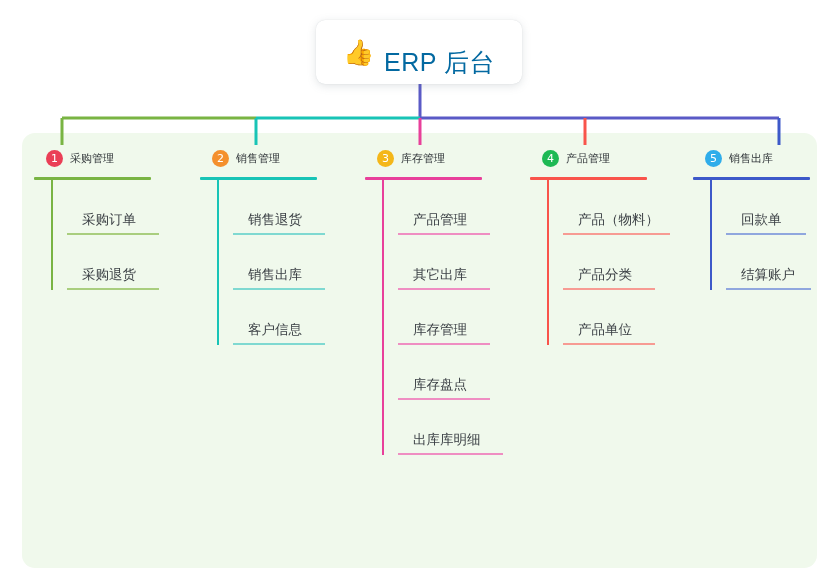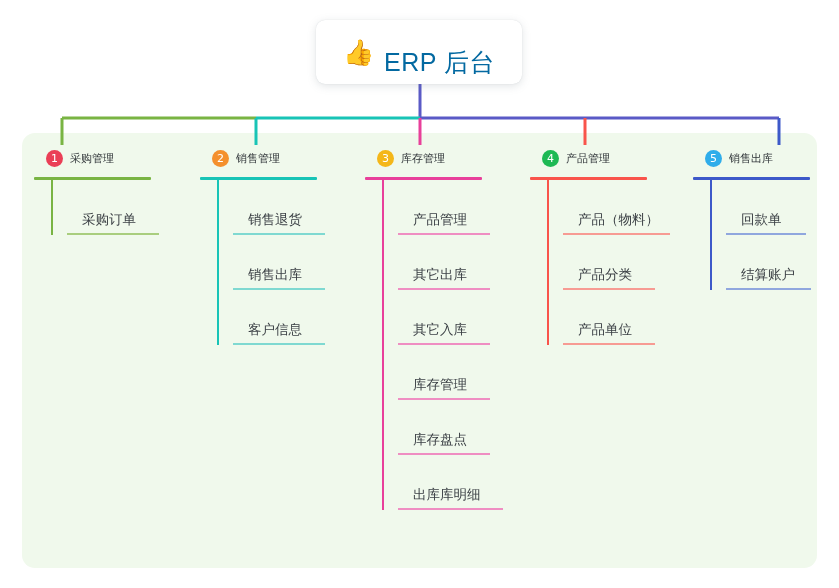--- a/index.html
+++ b/index.html
@@ -182,20 +182,24 @@
           <span class="badge" style="background: rgb(234, 63, 86);">1</span>
           <span class="branch-label">采购管理</span>
         </div>
         <div class="head-rule" style="background: rgb(121, 180, 67); width: 117px;"></div>
         <div class="items">
           <div class="spine" style="background: rgb(121, 180, 67);"></div>
           <div class="item">
             <span class="item-text">采购订单</span>
             <div class="item-rule" style="background: rgb(169, 206, 126); width: 92px;"></div>
           </div>
+          <div class="item">
+            <span class="item-text">采购退货</span>
+            <div class="item-rule" style="background: rgb(169, 206, 126); width: 92px;"></div>
+          </div>
         </div>
       </div>
       <div class="branch" style="left: 200px;">
         <div class="branch-head">
           <span class="badge" style="background: rgb(244, 144, 45);">2</span>
           <span class="branch-label">销售管理</span>
         </div>
         <div class="head-rule" style="background: rgb(24, 196, 182); width: 117px;"></div>
         <div class="items">
           <div class="spine" style="background: rgb(24, 196, 182);"></div>
@@ -223,24 +227,20 @@
           <div class="spine" style="background: rgb(232, 64, 154);"></div>
           <div class="item">
             <span class="item-text">产品管理</span>
             <div class="item-rule" style="background: rgb(239, 142, 194); width: 92px;"></div>
           </div>
           <div class="item">
             <span class="item-text">其它出库</span>
             <div class="item-rule" style="background: rgb(239, 142, 194); width: 92px;"></div>
           </div>
           <div class="item">
-            <span class="item-text">其它入库</span>
-            <div class="item-rule" style="background: rgb(239, 142, 194); width: 92px;"></div>
-          </div>
-          <div class="item">
             <span class="item-text">库存管理</span>
             <div class="item-rule" style="background: rgb(239, 142, 194); width: 92px;"></div>
           </div>
           <div class="item">
             <span class="item-text">库存盘点</span>
             <div class="item-rule" style="background: rgb(239, 142, 194); width: 92px;"></div>
           </div>
           <div class="item">
             <span class="item-text">出库库明细</span>
             <div class="item-rule" style="background: rgb(239, 142, 194); width: 105px;"></div>

